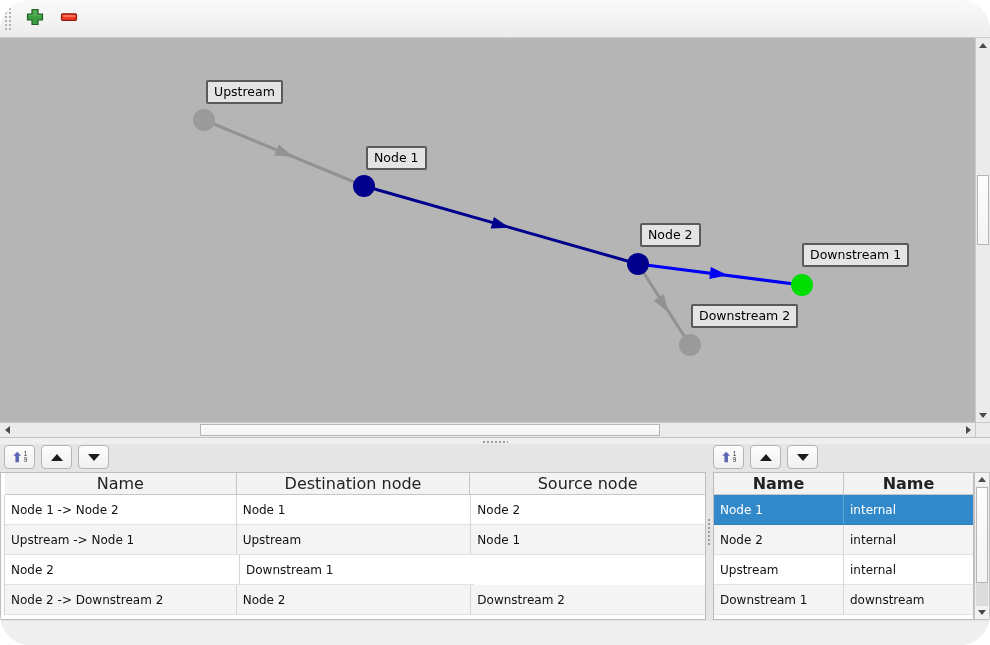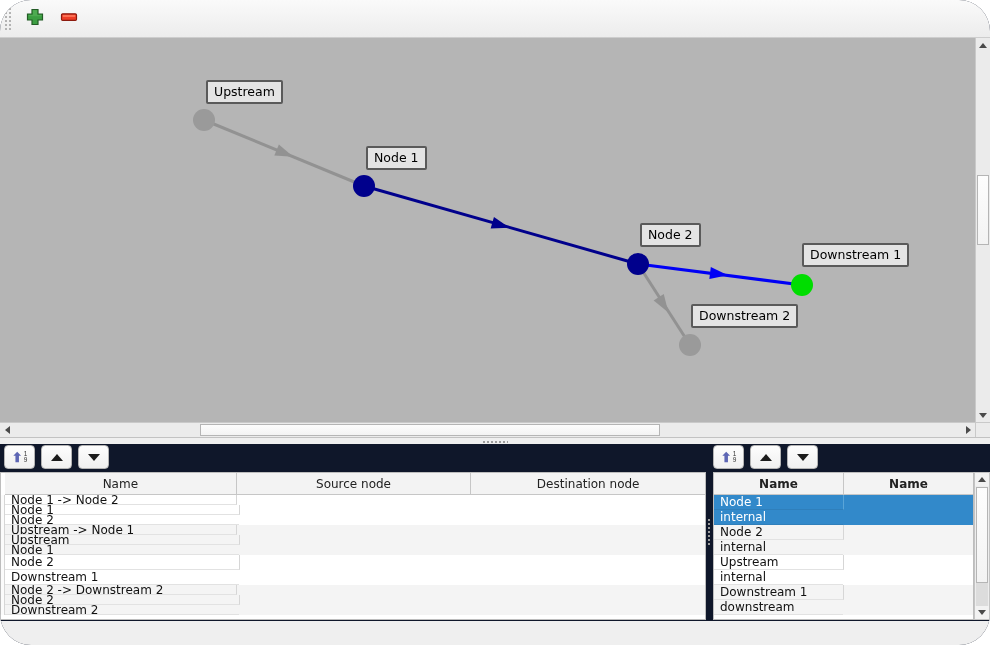--- a/index.html
+++ b/index.html
@@ -1,18 +1,18 @@
 <!DOCTYPE html>
 <html><head>
 <meta charset="utf-8">
 <style>
   * { margin:0; padding:0; box-sizing:border-box; }
   html,body { width:990px; height:645px; }
   body { font-family:"DejaVu Sans","Liberation Sans",sans-serif; font-size:12px; color:#1a1a1a; }
-  .window { position:relative; width:990px; height:645px; background:#0f172a; overflow:hidden;border-radius:31px; }
+  .window { position:relative; width:990px; height:645px; background:#e5e5e5; overflow:hidden;border-radius:31px; }
 
   
   .toolbar { position:absolute; left:0; top:0; width:990px; height:38px;
              background:linear-gradient(#fafafa,#ececec); border-bottom:1px solid #cdcdcd;
              display:flex; align-items:center; }
   .tb-handle { width:7px; height:24px; margin-left:4px;
                background-image:radial-gradient(circle,#b3b3b3 1px,transparent 1.3px);
                background-size:4px 4px; }
   .flat-btn { width:26px; height:26px; border:none; background:transparent;
               display:flex; align-items:center; justify-content:center; cursor:default; }
@@ -61,25 +61,25 @@
   .sort-arrow { font-size:13px; color:#5d66b4; font-weight:bold; line-height:13px; }
   .sort-digits { display:flex; flex-direction:column; font-size:6.5px; line-height:6.5px; color:#333; margin-left:1px; }
   .tri-up-big   { width:0; height:0; border-left:6px solid transparent; border-right:6px solid transparent; border-bottom:7px solid #1c1c1c; }
   .tri-down-big { width:0; height:0; border-left:6px solid transparent; border-right:6px solid transparent; border-top:7px solid #1c1c1c; }
 
   
   .tbl { position:absolute; top:472px; background:#fff; border:1px solid #bdbdbd; }
   .tbl.left  { left:0; width:706px; height:148px; }
   .tbl.right { left:713px; width:261px; height:148px; }
   .tbl-head { display:flex; height:22px; background:#f3f3f3; border-bottom:1px solid #c6c6c6; }
-  .th { display:flex; align-items:center; justify-content:center; font-size:12px; color:#222;
+  .th { display:flex; align-items:center; justify-content:center; font-size:16px; color:#222;
         border-right:1px solid #c6c6c6; }
   .th:last-child { border-right:none; }
   .tbl.right .th { font-weight:bold; }
-  .tr { display:flex; height:30px; background:#fff;flex-direction:column; }
+  .tr { display:flex; height:30px; background:#fff; }
   .tr.alt { background:#f4f4f4;justify-content:flex-end; }
   .td { display:flex; align-items:center; padding-left:6px; font-size:12px; color:#111;
         border-right:1px solid #d6d6d6; border-bottom:1px solid #e2e2e2; overflow:hidden; white-space:nowrap; }
   .td:last-child { border-right:none; }
   .vhead { position:absolute; left:0; top:22px; width:4px; height:120px; background:#fbfbfb; border-right:1px solid #d6d6d6; }
   .cells { margin-left:4px; }
   
   .lc1 { width:232px; } .lc2 { width:235px; } .lc3 { width:234px; }
   
   .rc1 { width:130px; } .rc2 { width:129px; }
@@ -202,22 +202,22 @@
         <span class="tri-up-big"></span>
       </button>
     <button class="mini-btn">
         <span class="tri-down-big"></span>
       </button>
   </div>
 
   <div class="tbl left">
     <div class="tbl-head cells">
       <div class="th lc1">Name</div>
+      <div class="th lc3">Destination node</div>
       <div class="th lc2">Source node</div>
-      <div class="th lc3">Destination node</div>
     </div>
     <div class="vhead"></div>
     <div class="cells">
       <div class="tr">
         <div class="td lc1">Node 1 -&gt; Node 2</div>
         <div class="td lc2">Node 1</div>
         <div class="td lc3">Node 2</div>
       </div>
       <div class="tr alt">
         <div class="td lc1">Upstream -&gt; Node 1</div>

